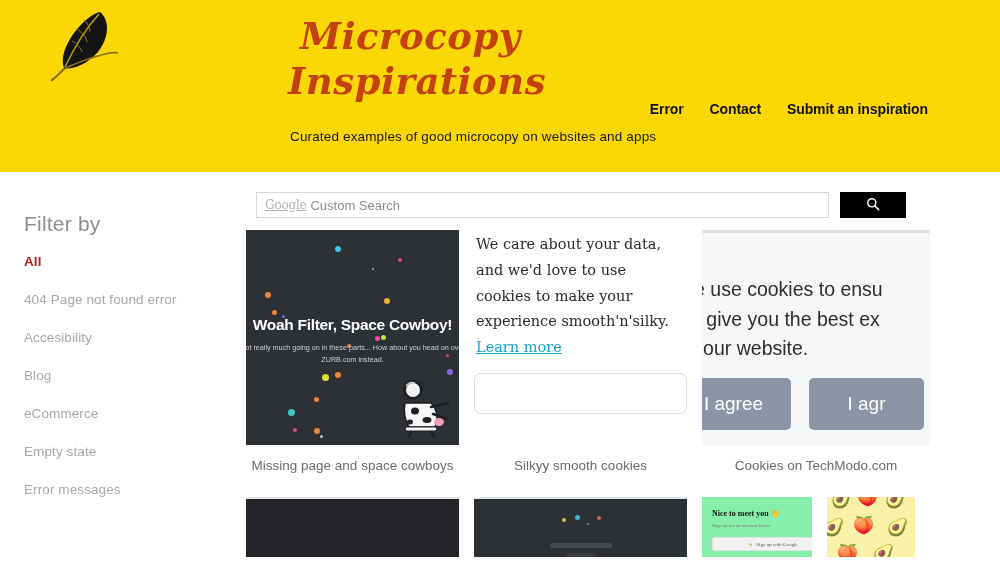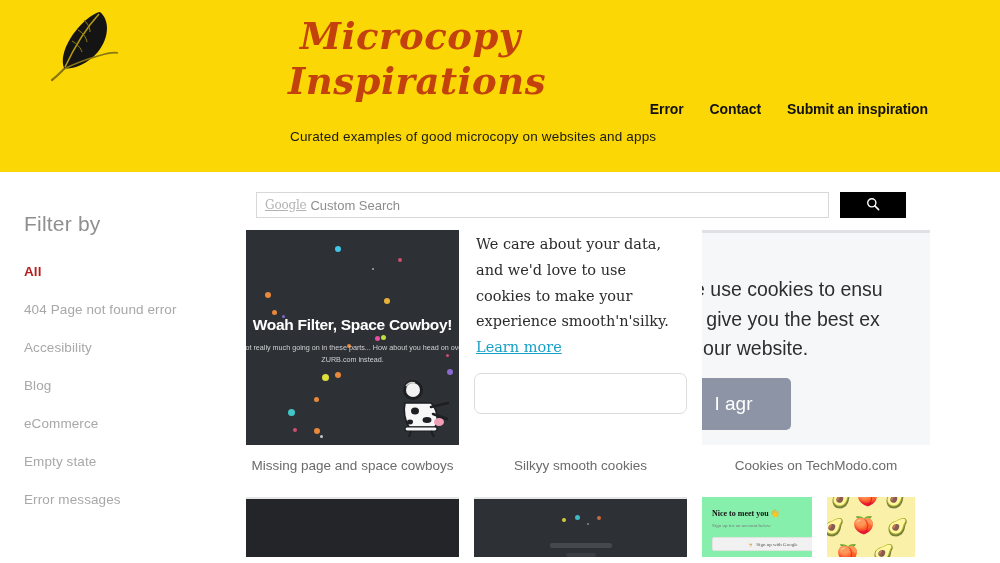--- a/index.html
+++ b/index.html
@@ -66,21 +66,21 @@
 
   
   .sidebar {
     position: absolute; left: 24px; top: 40px;
     width: 200px;
   }
   .sidebar-title {
     font-size: 21px;
     color: #8f8f8f;
     font-weight: normal;
-    margin-bottom: 28px;
+    margin-bottom: 18px;
     letter-spacing: 0.2px;
   }
   .filter-item {
     font-size: 13.5px;
     color: #a8a8a8;
     margin-bottom: 23px;
     white-space: nowrap;
     cursor: pointer;
     letter-spacing: 0.1px;
   }
@@ -398,20 +398,21 @@
 
       <div class="card wide">
         <div class="thumb" style="background:#f6f7f9;">
           <div class="techmodo">
             <div class="tm-text">
               <div>We use cookies to ensu</div>
               <div>we give you the best ex</div>
               <div>on our website.</div>
             </div>
             <div class="tm-buttons">
+              <div class="tm-btn">I agree</div>
               <div class="tm-btn">I agr</div>
             </div>
           </div>
         </div>
         <div class="caption">Cookies on TechModo.com</div>
       </div>
     </div>
 
     <div class="grid-row" style="margin-top:22px;">
 

